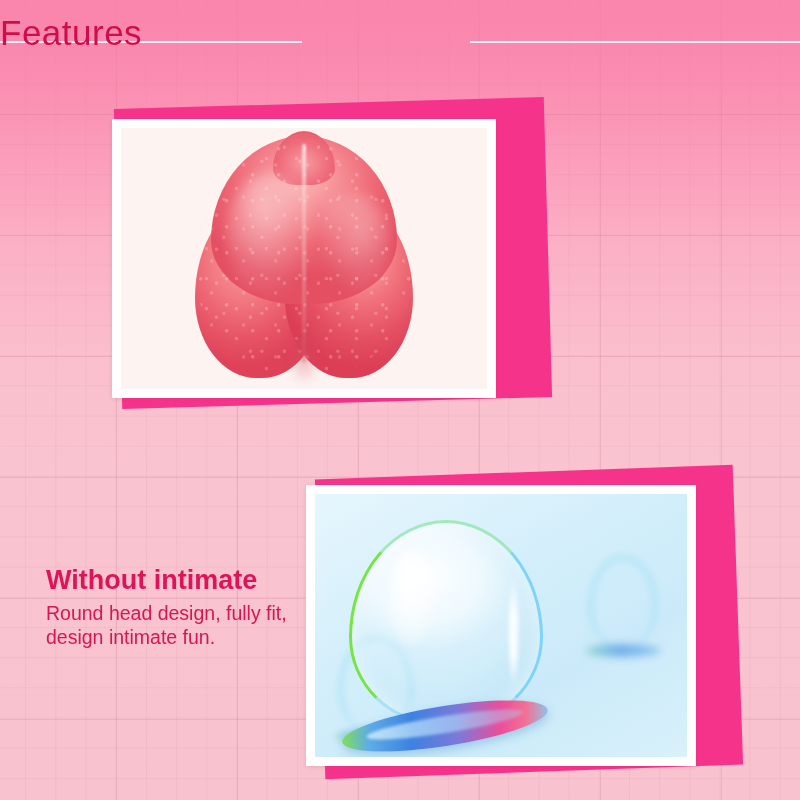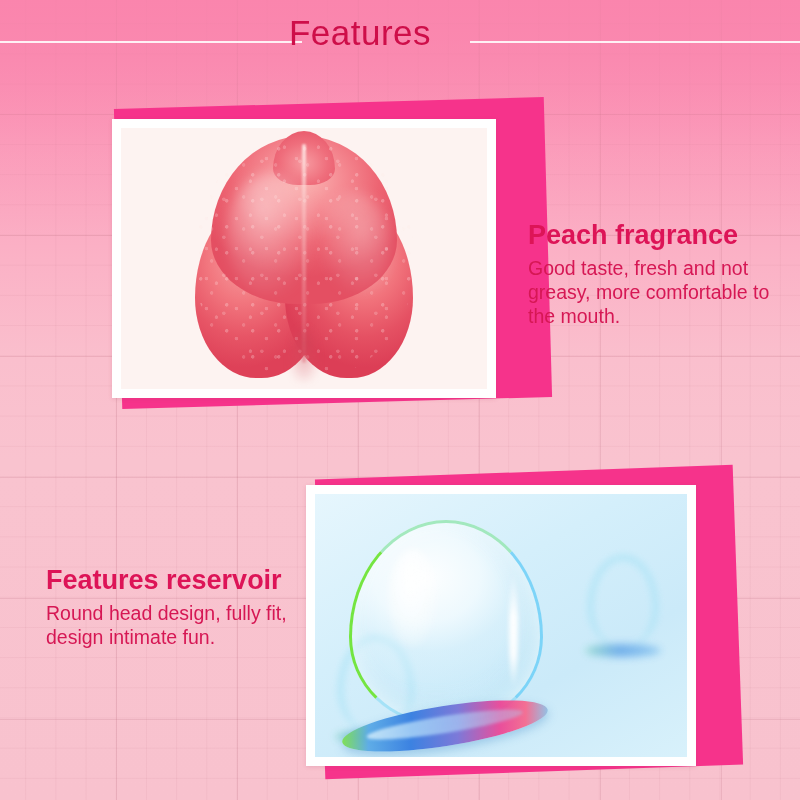--- a/index.html
+++ b/index.html
@@ -64,21 +64,21 @@
     height: 2px;
     background: rgba(255,255,255,0.88);
   }
   .rule.left  { left: 0px;   width: 302px; }
   .rule.right { left: 470px; width: 330px; }
 
   #page-title {
     position: absolute;
     top: 12px;
     left: 0; width: 720px;
-    text-align: center;
+    text-align: left;
     font-size: 35px;
     font-weight: 400;
     letter-spacing: 0.5px;
     color: #ce0e49;
     line-height: 42px;
   }
 
   
   .accent-rect {
     position: absolute;
@@ -342,24 +342,20 @@
         <div class="peach-tip"></div>
         <div class="peach-speckle"></div>
         <div class="peach-suture"></div>
         <div class="peach-sheen"></div>
         <div class="peach-sheen r"></div>
         <div class="peach-cleft"></div>
       </div>
     </div>
   </div>
 
-  <div class="feature-text" id="feature-1-text">
-    <div class="feature-title">Peach fragrance</div>
-    <div class="feature-desc">Good taste, fresh and not greasy, more comfortable to the mouth.</div>
-  </div>
 
   <div class="accent-rect" id="accent-2"></div>
 
   <div class="photo-card" id="card-condom">
     <div class="photo-inner" id="condom-photo">
 
       <div class="ghost" id="ghost-left"></div>
       <div class="ghost" id="ghost-right"></div>
 
       <div id="condom-main">
@@ -370,17 +366,17 @@
         </div>
         <div class="base-ring">
           <div class="base-ring-inner"></div>
         </div>
       </div>
 
     </div>
   </div>
 
   <div class="feature-text" id="feature-2-text">
-    <div class="feature-title">Features reservoir</div>
+    <div class="feature-title">Without intimate</div>
     <div class="feature-desc">Round head design, fully fit, design intimate fun.</div>
   </div>
 
 </div>
 
 </body></html>

